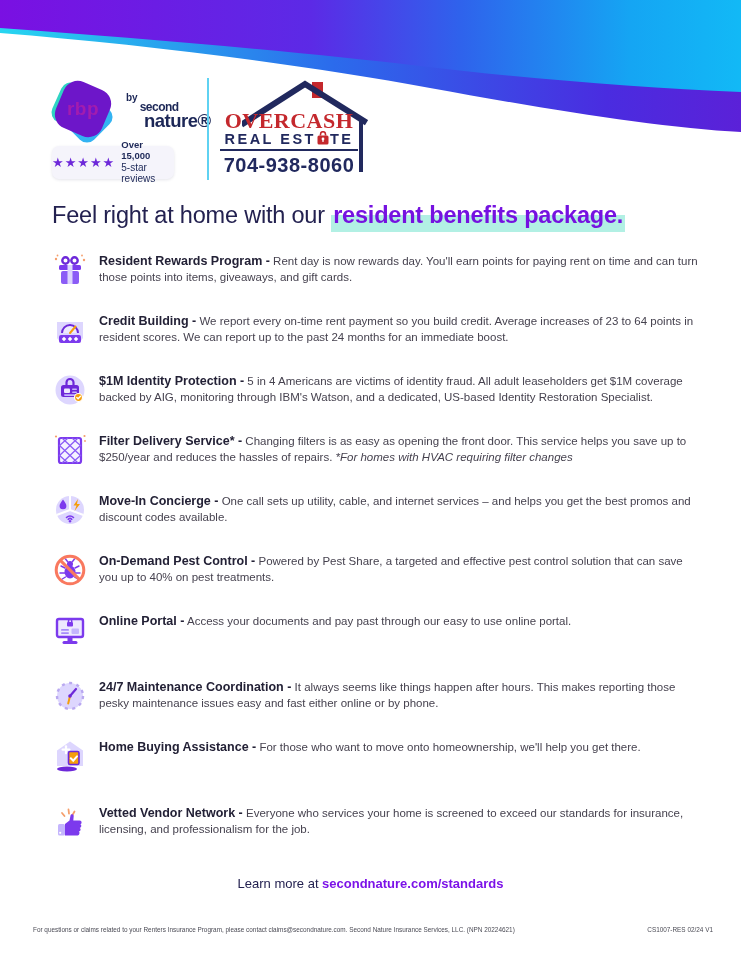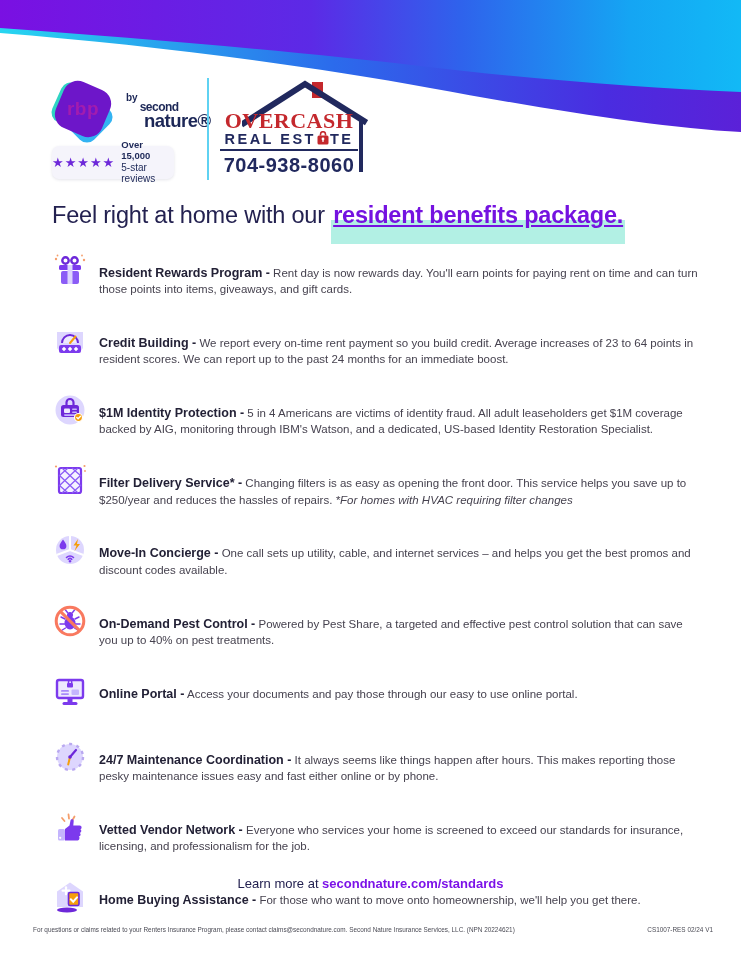--- a/index.html
+++ b/index.html
@@ -45,27 +45,27 @@
     border-bottom:2.5px solid #21295e; padding-bottom:2px;
     display:flex; justify-content:center; }
   .oc-lock { display:inline-block; margin:0 1px; }
   .oc-phone { position:absolute; left:0; top:74px; width:142px; color:#21295e;
     font-weight:bold; font-size:20px; letter-spacing:.5px; }
   
   .headline { position:absolute; left:52px; top:202px; width:660px;
     font-size:23.5px; color:#232150; letter-spacing:-.2px; }
   .headline .hl { color:#7512e0; font-weight:bold;
     background:linear-gradient(#b2f0e4,#b2f0e4) no-repeat bottom/100% 58%;
-    padding:0 2px 16px 2px;text-decoration:underline; }
+    padding:0 2px 4px 2px; }
   
   .benefits { position:absolute; left:52px; top:252px; right:42px; }
   .benefit { display:flex; gap:11px; margin-bottom:24px; }
   .benefit.tall { margin-bottom:30px; }
   .b-icon { flex:0 0 36px; width:36px; height:36px; }
-  .b-text { font-size:11.5px; line-height:1.38; color:#46424f; padding-top:1px;margin-top:12px; }
+  .b-text { font-size:11.5px; line-height:1.38; color:#46424f; padding-top:1px; }
   .b-title { font-weight:bold; font-size:12.5px; color:#232136; }
   .b-note { font-style:italic; }
   
   .learn-more { position:absolute; left:0; top:876px; width:741px; text-align:center;
     font-size:13px; color:#232150; }
   .learn-more a { color:#7c12e8; font-weight:bold; text-decoration:none; }
   .fineprint { position:absolute; left:33px; right:28px; top:926px;
     display:flex; justify-content:space-between; gap:30px;
     font-size:6.4px; color:#4b4b55; }
 </style>
@@ -227,56 +227,56 @@
       <svg class="b-icon" viewBox="0 0 36 36">
         <rect x="5" y="7" width="26" height="18" rx="2" fill="#ede9fe" stroke="#7c3aed" stroke-width="2.4"></rect>
         <path d="M16.5,10 v-1.2 a1.6 1.6 0 0 1 3.2 0 V10" stroke="#7c3aed" stroke-width="1.5" fill="none"></path>
         <rect x="15" y="10" width="6" height="4.5" rx="1" fill="#7c3aed"></rect>
         <rect x="9" y="17" width="8" height="1.8" rx="0.9" fill="#a78bfa"></rect>
         <rect x="9" y="20.2" width="8" height="1.8" rx="0.9" fill="#a78bfa"></rect>
         <rect x="19.5" y="16.5" width="7.5" height="5.5" rx="1" fill="#c4b5fd"></rect>
         <rect x="15.5" y="25" width="5" height="4" fill="#7c3aed"></rect>
         <rect x="10.5" y="29" width="15" height="3" rx="1.5" fill="#7c3aed"></rect>
       </svg>
-      <div class="b-text"><span class="b-title">Online Portal -</span> <span>Access your documents and pay those through our easy to use online portal.</span></div>
+      <div class="b-text"><span class="b-title">Online Portal -</span> <span>Access your documents and pay past through our easy to use online portal.</span></div>
     </div>
 
     <div class="benefit">
       <svg class="b-icon" viewBox="0 0 36 36">
         <circle cx="18" cy="18" r="13" fill="#ddd6fe"></circle>
         <circle cx="18" cy="18" r="13" fill="none" stroke="#b9a8f0" stroke-width="2.4" stroke-dasharray="3 4.5"></circle>
         <line x1="18" y1="18" x2="24" y2="11" stroke="#6d28d9" stroke-width="2.2" stroke-linecap="round"></line>
         <line x1="18" y1="18" x2="16.2" y2="25.5" stroke="#f59e0b" stroke-width="2" stroke-linecap="round"></line>
         <circle cx="18" cy="18" r="1.8" fill="#6d28d9"></circle>
       </svg>
       <div class="b-text"><span class="b-title">24/7 Maintenance Coordination -</span> <span>It always seems like things happen after hours. This makes reporting those pesky maintenance issues easy and fast either online or by phone.</span></div>
-    </div>
-
-    <div class="benefit">
-      <svg class="b-icon" viewBox="0 0 36 36">
-        <path d="M10,9 l2.5,3 M16.5,5.5 l.5,4.2 M22.5,7.5 l-2,3.5" stroke="#f59e6b" stroke-width="1.8" stroke-linecap="round"></path>
-        <rect x="6" y="20" width="7" height="11.5" rx="1.5" fill="#c4b5fd"></rect>
-        <circle cx="8.2" cy="28.8" r="1.1" fill="#fff"></circle>
-        <path d="M13,31.5 V20 l4.5,-3.6 1,-5 c.3,-1.9 3.3,-1.6 3.2,.6 l-.4,4.4 h6.3 c2.6,0 2.6,3.7 .4,3.9 2,.6 1.6,3.4 -.4,3.6 1.6,.8 1.2,3.2 -.8,3.4 1.2,.8 .8,4.2 -1.2,4.2 H16 Z" fill="#7c3aed"></path>
-      </svg>
-      <div class="b-text"><span class="b-title">Vetted Vendor Network -</span> <span>Everyone who services your home is screened to exceed our standards for insurance, licensing, and professionalism for the job.</span></div>
     </div>
 
     <div class="benefit tall">
       <svg class="b-icon" viewBox="0 0 36 36">
         <path d="M18,3.5 L31,12.5 V28 H5 V12.5 Z" fill="#ddd6fe"></path>
         <rect x="9.5" y="10.5" width="9" height="2.2" rx="1" fill="#fff"></rect>
         <rect x="12.9" y="7.2" width="2.2" height="9" rx="1" fill="#fff"></rect>
         <rect x="16.5" y="13.5" width="10.5" height="13" rx="1.5" fill="#f59e0b" stroke="#6d28d9" stroke-width="1.6"></rect>
         <path d="M18.8,20.3 l2.4,2.4 3.8,-4.4" stroke="#fff" stroke-width="2" fill="none" stroke-linecap="round"></path>
         <ellipse cx="15" cy="31" rx="10" ry="2.4" fill="#6d28d9"></ellipse>
       </svg>
       <div class="b-text"><span class="b-title">Home Buying Assistance -</span> <span>For those who want to move onto homeownership, we'll help you get there.</span></div>
     </div>
 
+    <div class="benefit">
+      <svg class="b-icon" viewBox="0 0 36 36">
+        <path d="M10,9 l2.5,3 M16.5,5.5 l.5,4.2 M22.5,7.5 l-2,3.5" stroke="#f59e6b" stroke-width="1.8" stroke-linecap="round"></path>
+        <rect x="6" y="20" width="7" height="11.5" rx="1.5" fill="#c4b5fd"></rect>
+        <circle cx="8.2" cy="28.8" r="1.1" fill="#fff"></circle>
+        <path d="M13,31.5 V20 l4.5,-3.6 1,-5 c.3,-1.9 3.3,-1.6 3.2,.6 l-.4,4.4 h6.3 c2.6,0 2.6,3.7 .4,3.9 2,.6 1.6,3.4 -.4,3.6 1.6,.8 1.2,3.2 -.8,3.4 1.2,.8 .8,4.2 -1.2,4.2 H16 Z" fill="#7c3aed"></path>
+      </svg>
+      <div class="b-text"><span class="b-title">Vetted Vendor Network -</span> <span>Everyone who services your home is screened to exceed our standards for insurance, licensing, and professionalism for the job.</span></div>
+    </div>
+
   </div>
 
   <div class="learn-more">
     <span>Learn more at </span><a href="#">secondnature.com/standards</a>
   </div>
 
   <div class="fineprint">
     <span>For questions or claims related to your Renters Insurance Program, please contact claims@secondnature.com. Second Nature Insurance Services, LLC. (NPN 20224621)</span>
     <span style="white-space:nowrap;">CS1007-RES 02/24 V1</span>
   </div>

